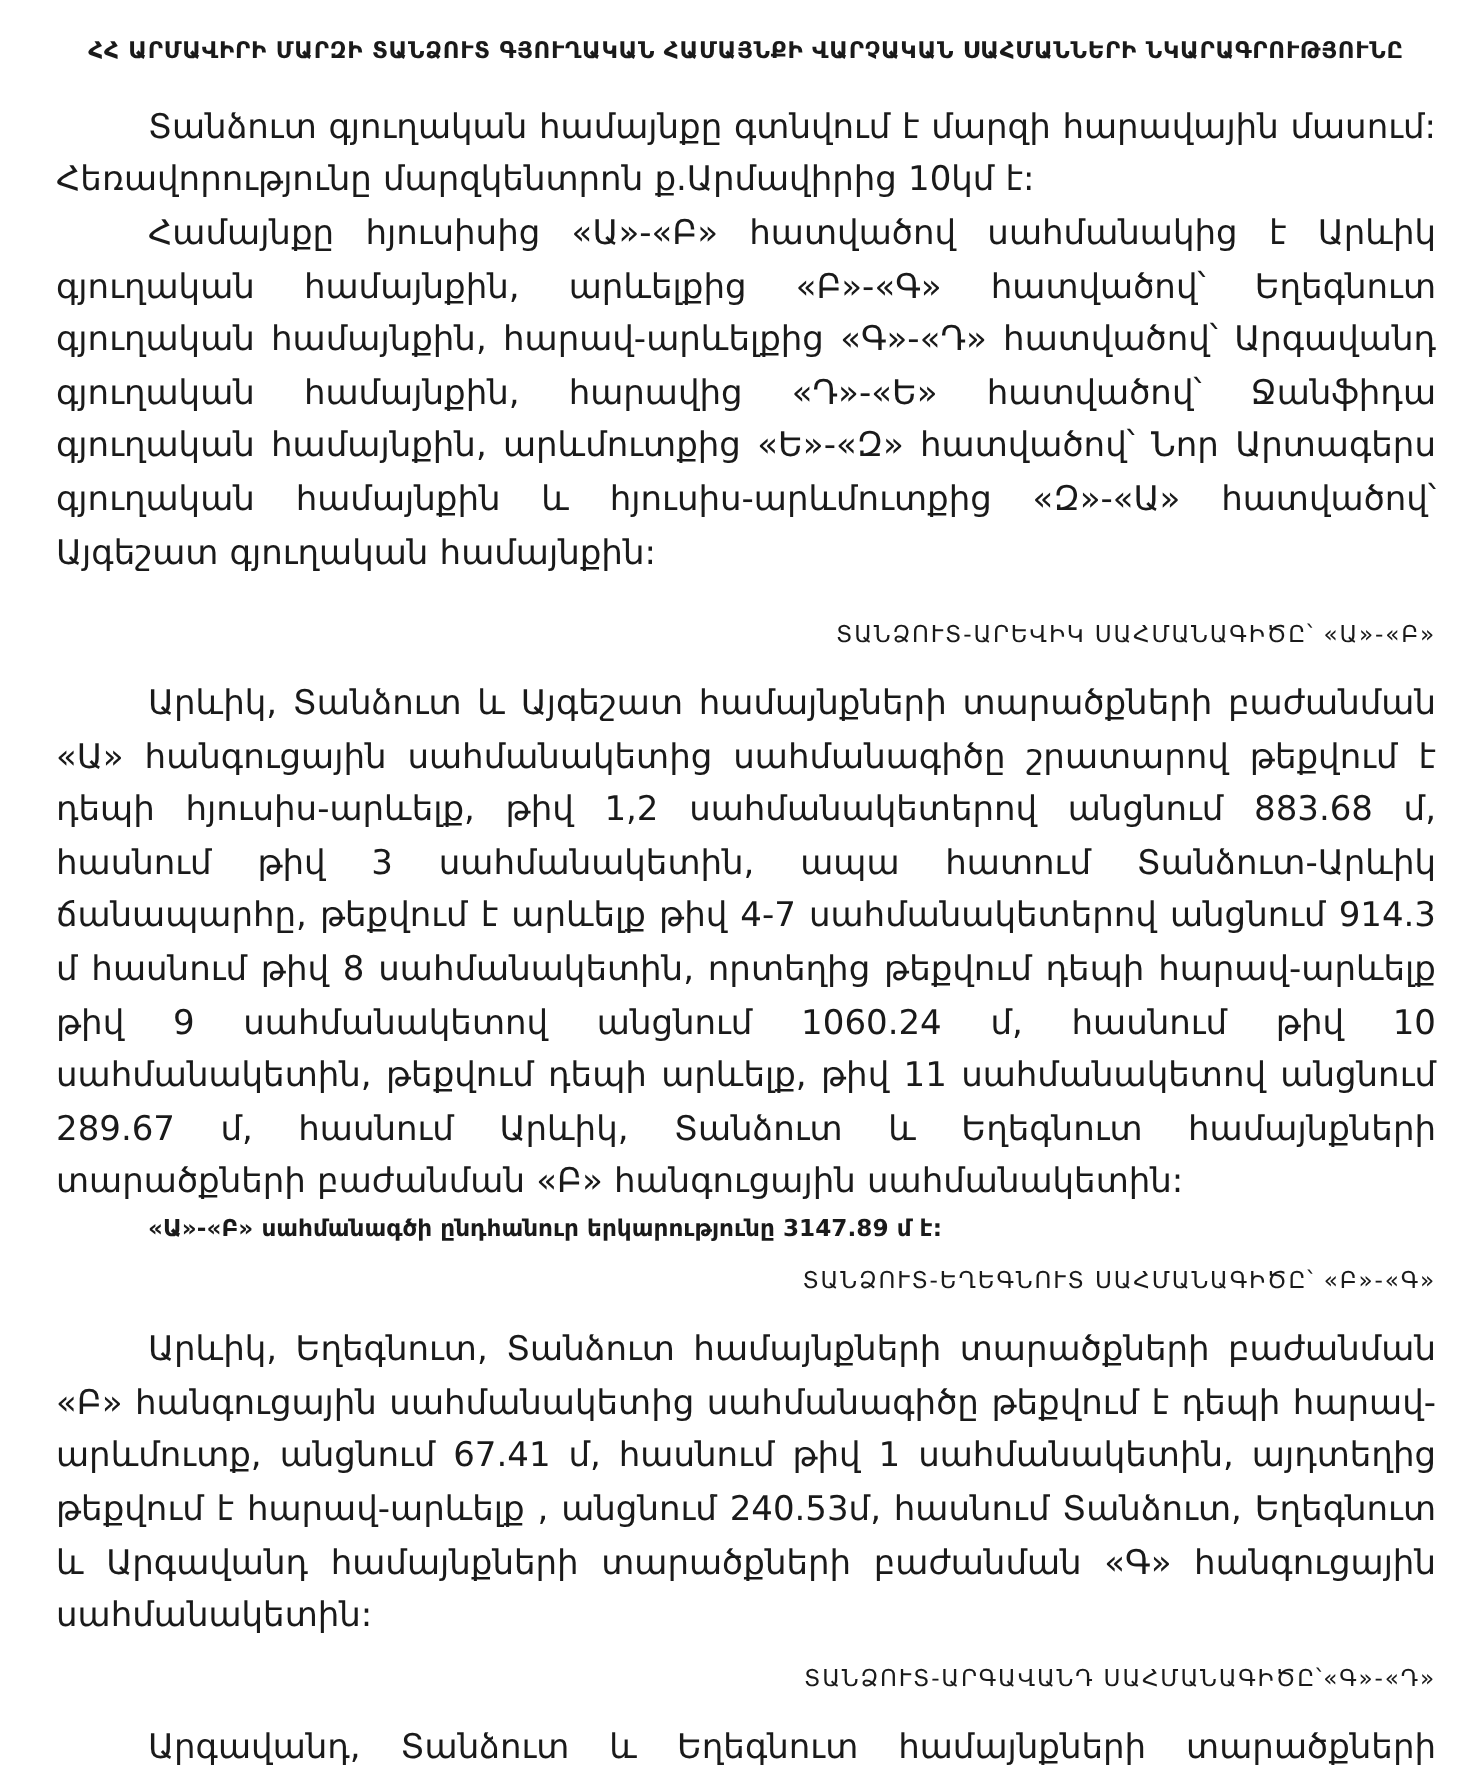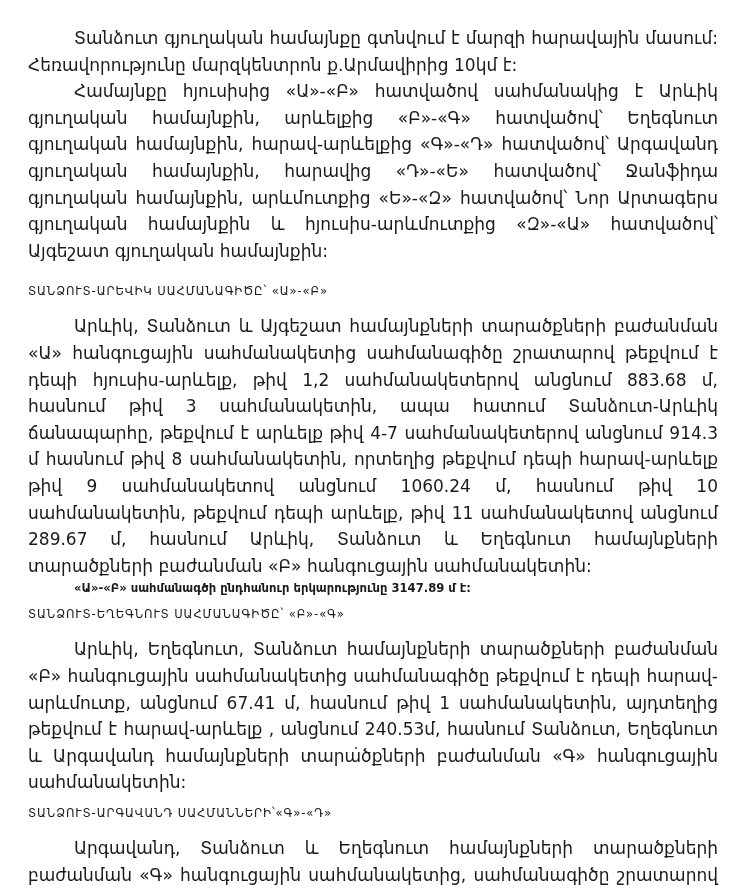--- a/index.html
+++ b/index.html
@@ -38,21 +38,21 @@
     text-justify: inter-word;
     word-spacing: 0.2px;
   }
   .para.indent {
     text-indent: 46px;
   }
   .gap-sm { height: 10px; }
   .gap-md { height: 15px; }
   .gap-lg { height: 20px; }
   .section-heading {
-    text-align: left;
+    text-align: right;
     font-size: 11.6px;
     font-weight: normal;
     letter-spacing: 0.9px;
     margin: 0;
   }
   .measure-line {
     text-align: left;
     font-size: 11.6px;
     line-height: 1.565;
     text-indent: 46px;
@@ -67,20 +67,21 @@
     height: 2px;
     background: #2a2a2a;
     border-radius: 50%;
   }
 </style>
 </head>
 <body>
 
 <div class="page">
 
+  <h1 class="doc-title">ՀՀ ԱՐՄԱՎԻՐԻ ՄԱՐԶԻ ՏԱՆՁՈՒՏ ԳՅՈՒՂԱԿԱՆ ՀԱՄԱՅՆՔԻ ՎԱՐՉԱԿԱՆ ՍԱՀՄԱՆՆԵՐԻ ՆԿԱՐԱԳՐՈՒԹՅՈՒՆԸ</h1>
 
   <div class="gap-md"></div>
 
   <p class="para indent">Տանձուտ գյուղական համայնքը գտնվում է մարզի հարավային մասում: Հեռավորությունը մարզկենտրոն ք.Արմավիրից 10կմ է:</p>
 
   <p class="para indent">Համայնքը հյուսիսից «Ա»-«Բ» հատվածով սահմանակից է Արևիկ գյուղական համայնքին, արևելքից «Բ»-«Գ» հատվածով՝ Եղեգնուտ գյուղական համայնքին, հարավ-արևելքից «Գ»-«Դ» հատվածով՝ Արգավանդ գյուղական համայնքին, հարավից «Դ»-«Ե» հատվածով՝ Ջանֆիդա գյուղական համայնքին, արևմուտքից «Ե»-«Զ» հատվածով՝ Նոր Արտագերս գյուղական համայնքին և հյուսիս-արևմուտքից «Զ»-«Ա» հատվածով՝ Այգեշատ գյուղական համայնքին:</p>
 
   <div class="gap-lg"></div>
 
   <h2 class="section-heading">ՏԱՆՁՈՒՏ-ԱՐԵՎԻԿ ՍԱՀՄԱՆԱԳԻԾԸ՝ «Ա»-«Բ»</h2>
@@ -95,20 +96,20 @@
 
   <h2 class="section-heading">ՏԱՆՁՈՒՏ-ԵՂԵԳՆՈՒՏ ՍԱՀՄԱՆԱԳԻԾԸ՝ «Բ»-«Գ»</h2>
 
   <div class="gap-md"></div>
 
   <p class="para indent">Արևիկ, Եղեգնուտ, Տանձուտ համայնքների տարածքների բաժանման «Բ» հանգուցային սահմանակետից սահմանագիծը թեքվում է դեպի հարավ-արևմուտք, անցնում 67.41 մ, հասնում թիվ 1 սահմանակետին, այդտեղից թեքվում է հարավ-արևելք , անցնում 240.53մ, հասնում Տանձուտ, Եղեգնուտ և Արգավանդ համայնքների տարածքների բաժանման «Գ» հանգուցային սահմանակետին:</p>
 
 
   <div class="gap-sm"></div>
 
-  <h2 class="section-heading">ՏԱՆՁՈՒՏ-ԱՐԳԱՎԱՆԴ ՍԱՀՄԱՆՆԵՐԻ՝«Գ»-«Դ»</h2>
+  <h2 class="section-heading">ՏԱՆՁՈՒՏ-ԱՐԳԱՎԱՆԴ ՍԱՀՄԱՆԱԳԻԾԸ՝«Գ»-«Դ»</h2>
 
   <div class="gap-md"></div>
 
   <p class="para indent">Արգավանդ, Տանձուտ և Եղեգնուտ համայնքների տարածքների բաժանման «Գ» հանգուցային սահմանակետից, սահմանագիծը շրատարով թեքվում է դեպի արևմուտք, հյուսիս-արևմուտք, հարավ-արևմուտք թիվ 1-10 սահմանակետերով անցնում 2448.23 մ, հասնում է թիվ 11 սահմանակետին, դաշտային ճանապարհով թիվ 12-13 սահմանակետերով անցնում 1910.25 մ, հասնում է թիվ 14 սահմանակետին, որը գտնվում է Տանձուտ-Արգավանդ միջհամայնքային ճանապարհի վրա գտնվող կամրջի եզրին, այնուհետև թեքվում է դեպի հարավ-արևմուտք թիվ 15 սահմանակետով անցնում 1637.86</p>
 
   <span class="stray-dot"></span>
 </div>
 
 </body></html>

